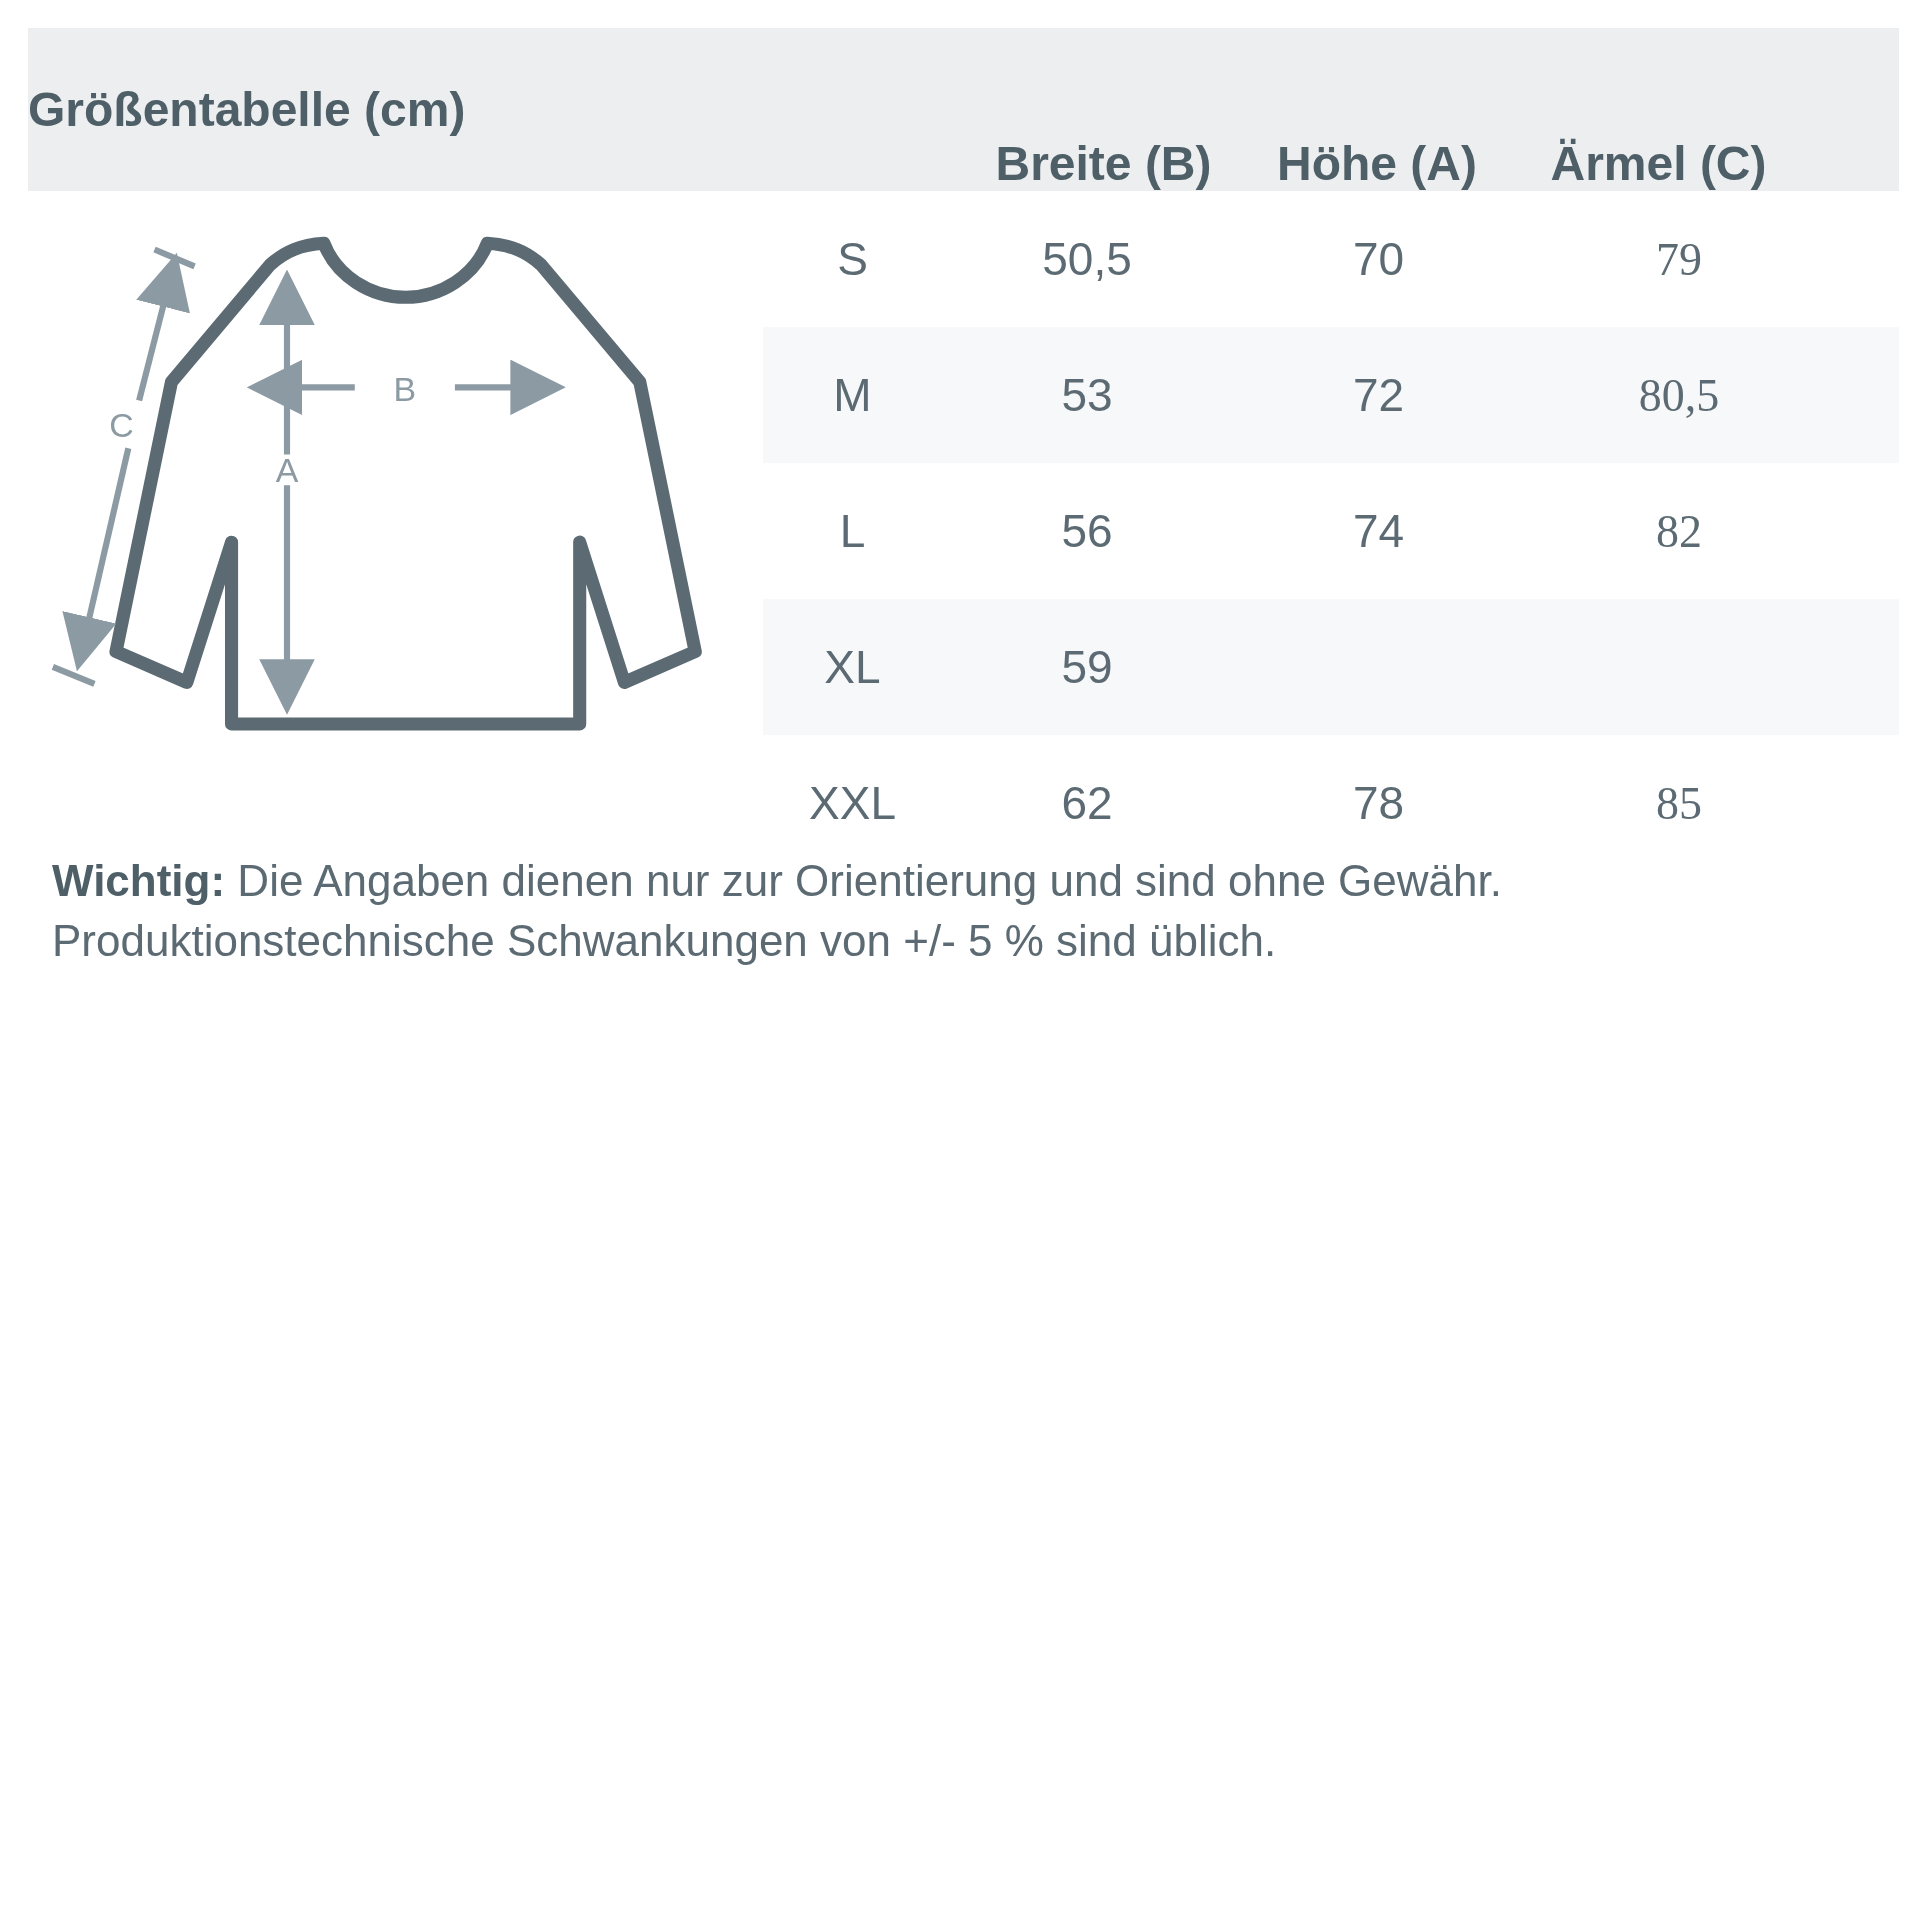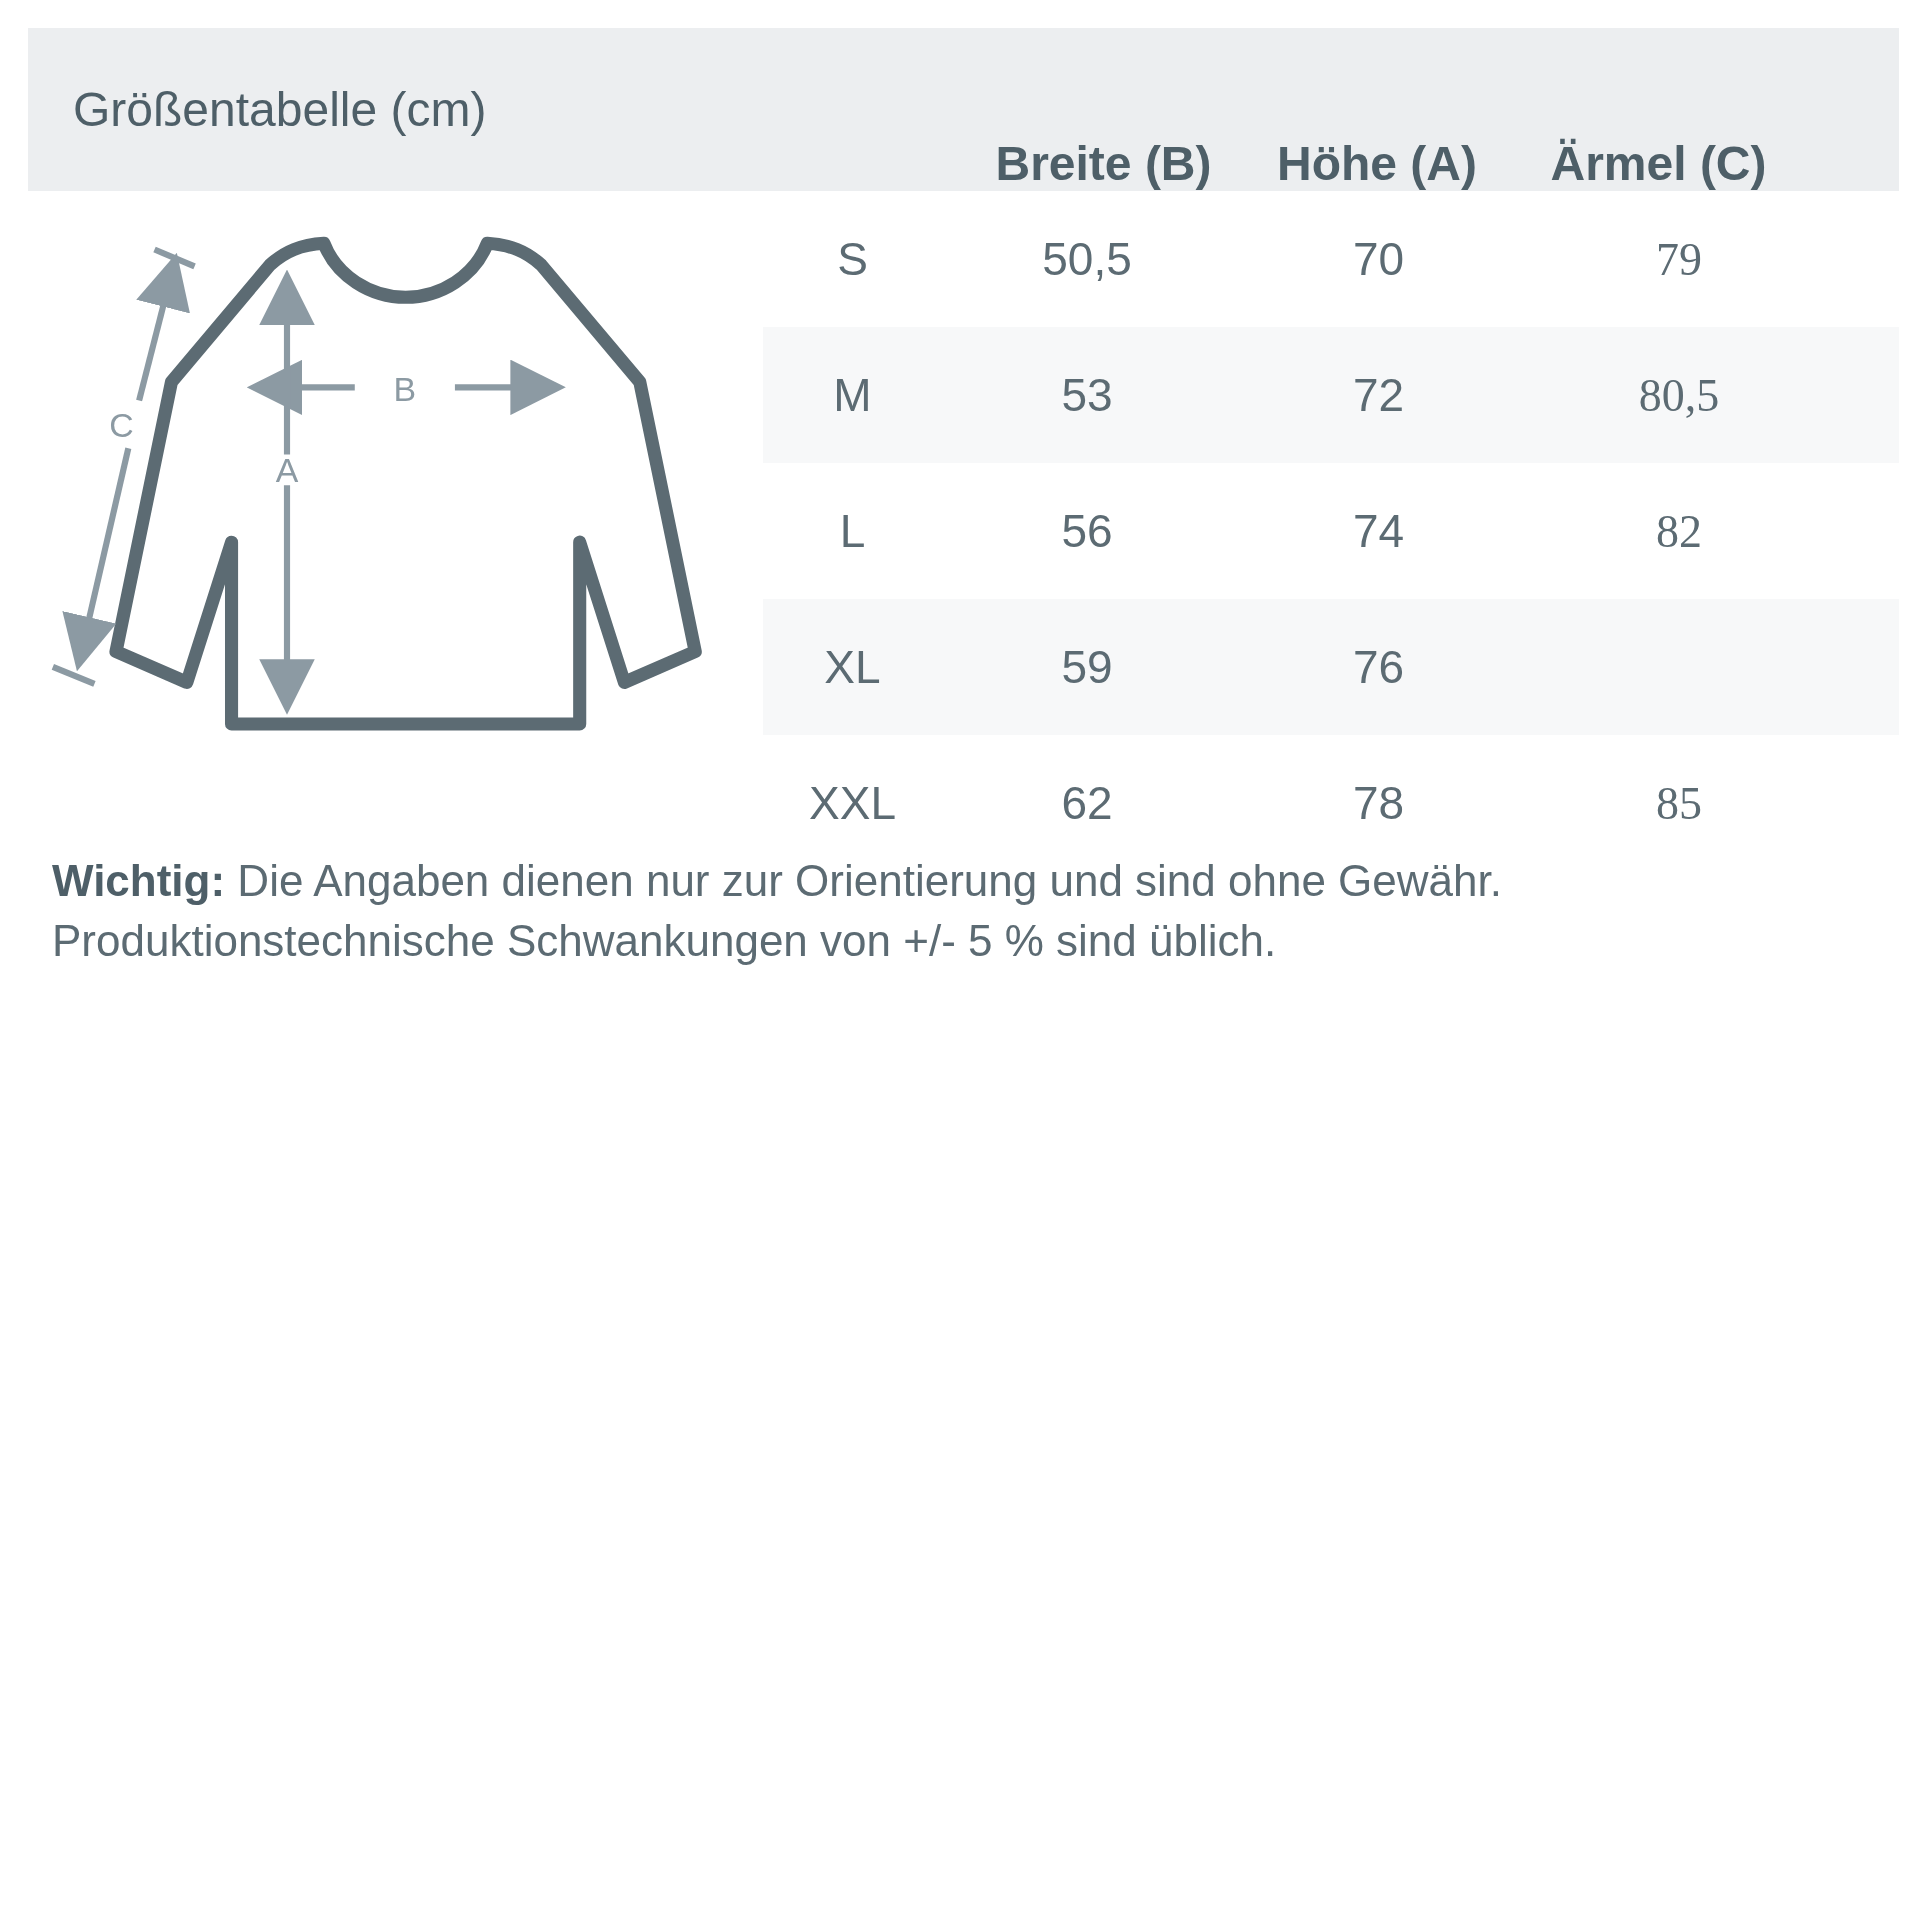--- a/index.html
+++ b/index.html
@@ -26,23 +26,22 @@
     top: 28px;
     left: 28px;
     width: 1871px;
     height: 163px;
     background: #eceef0;
     display: flex;
     align-items: center;
   }
   .header-title {
     font-size: 48px;
-    font-weight: normal;
+    font-weight: bold;
     color: #4e5f68;
-    margin-left: 45px;
     white-space: nowrap;
   }
   .header-cols {
     position: absolute;
     left: 794px;
     top: 0;
     height: 163px;
     width: 1063px;
     display: flex;
     align-items: flex-end;
@@ -198,21 +197,20 @@
     <div class="row">
       <div class="cell c-size">L</div>
       <div class="cell c-b">56</div>
       <div class="cell c-a">74</div>
       <div class="cell c-c">82</div>
     </div>
 
     <div class="row alt">
       <div class="cell c-size">XL</div>
       <div class="cell c-b">59</div>
-      <div class="cell c-a">76</div>
     </div>
 
     <div class="row">
       <div class="cell c-size">XXL</div>
       <div class="cell c-b">62</div>
       <div class="cell c-a">78</div>
       <div class="cell c-c">85</div>
     </div>
 
   </div>

